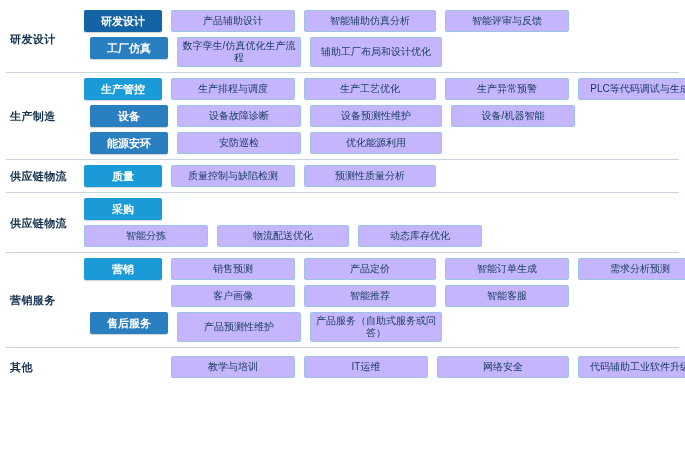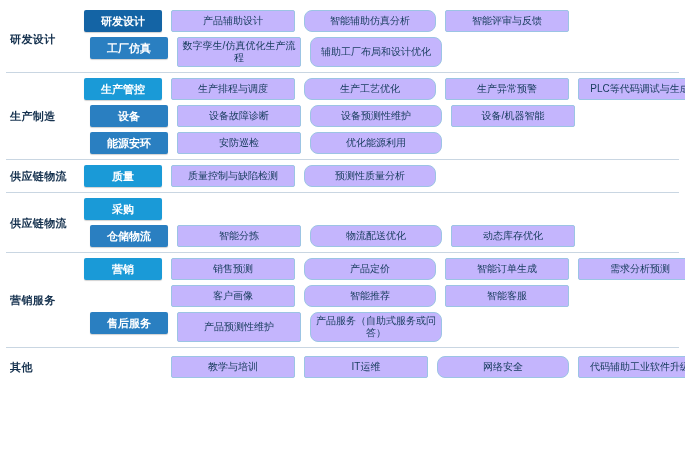--- a/index.html
+++ b/index.html
@@ -89,21 +89,21 @@
     font-size: 10px;
     color: #143a5a;
     display: flex;
     align-items: center;
     justify-content: center;
     text-align: center;
     padding: 2px 4px;
     line-height: 12px;
   }
   .w1 { width: 124px; min-width: 124px; }
-  .w2 { width: 132px; min-width: 132px; border-radius: 8px; }
+  .w2 { width: 132px; min-width: 132px; }
   .w-tall { min-height: 30px; }
   .spacer { flex: 1; }
 
   
   #sec-rd { padding-top: 6px; }
   #sec-other { padding-top: 8px; }
 </style>
 </head>
 <body>
 
@@ -178,21 +178,20 @@
     </div>
   </div>
 
   <div class="section">
     <div class="sec-title">供应链物流</div>
     <div class="rows">
       <div class="row">
         <div class="cat blue-cyan">采购</div>
       </div>
       <div class="row">
-        <div class="cat blue-mid">仓储物流</div>
         <div class="items">
           <div class="item w1">智能分拣</div>
           <div class="item w2">物流配送优化</div>
           <div class="item w1">动态库存优化</div>
           <div class="spacer"></div>
         </div>
       </div>
     </div>
   </div>
 

